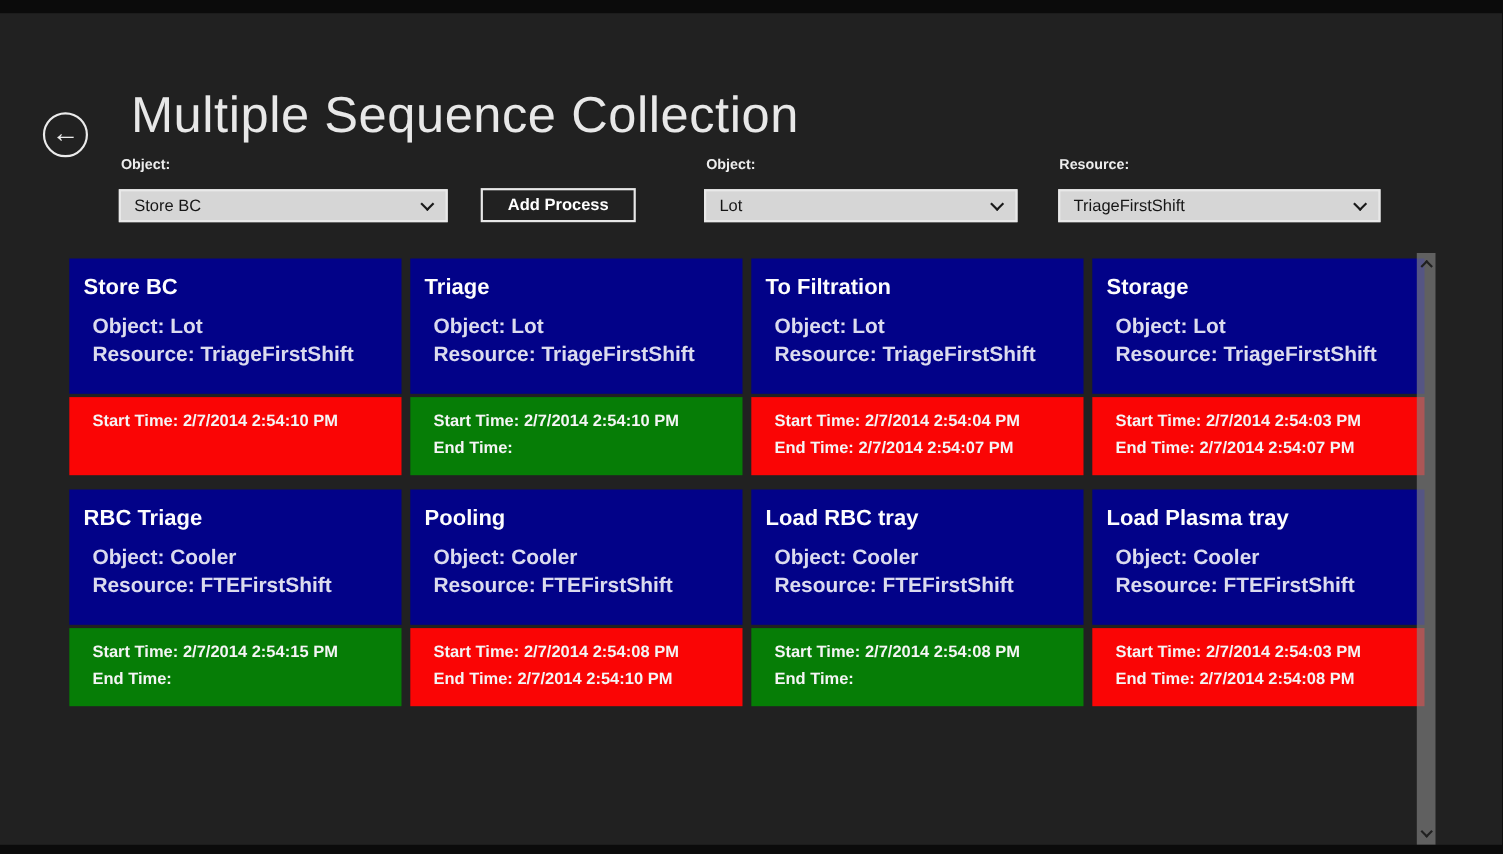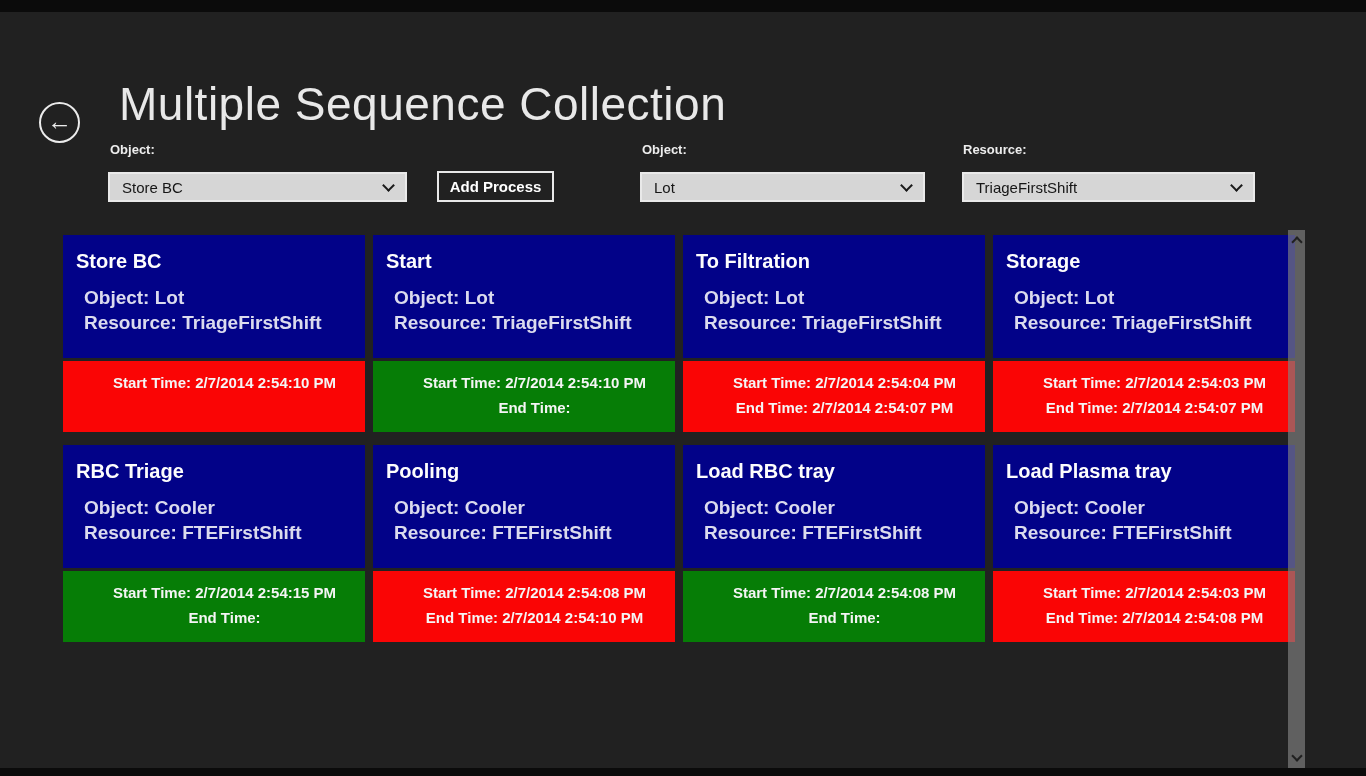--- a/index.html
+++ b/index.html
@@ -17,34 +17,34 @@
   .page-title{position:absolute;left:119px;top:37px;font-size:46px;font-weight:300;color:#e8e8e8;
     letter-spacing:0.5px;white-space:nowrap;}
 
   
   .filter-label{position:absolute;font-size:13px;font-weight:bold;color:#ededed;}
   .dropdown{position:absolute;height:30px;background:#d6d6d6;border:2px solid #e9e9e9;
     display:flex;align-items:center;padding:0 12px;cursor:pointer;}
   .dropdown .value{font-size:15px;color:#161616;flex:1;white-space:nowrap;overflow:hidden;}
   .chev{width:9px;height:9px;border-left:2px solid #1a1a1a;border-bottom:2px solid #1a1a1a;
     transform:rotate(-45deg);margin-top:-4px;}
-  .add-btn{position:absolute;left:437px;top:171px;width:117px;height:31px;background:transparent;
+  .add-btn{position:absolute;left:437px;top:171px;width:141px;height:31px;background:transparent;
     border:2px solid #e8e8e8;color:#fff;font-size:15px;font-weight:bold;display:flex;
     align-items:center;justify-content:center;cursor:pointer;}
 
   
   .cards-grid{position:absolute;left:63px;top:235px;width:1240px;display:flex;flex-wrap:wrap;
     column-gap:8px;row-gap:13px;}
   .card{width:302px;height:197px;display:flex;flex-direction:column;cursor:pointer;}
   .card-info{height:123px;background:var(--blue);color:#fff;}
   .card-title{margin:15px 0 0 13px;font-size:20px;font-weight:bold;color:#fdfdfd;}
   .card-meta{margin:12px 0 0 21px;font-size:19px;font-weight:bold;line-height:25px;
     color:rgba(255,255,255,0.86);}
   .card-status{height:71px;margin-top:3px;color:#f5f5f5;font-size:15px;font-weight:bold;
-    line-height:25px;padding:9px 0 0 21px;text-align:center;}
+    line-height:25px;padding:9px 0 0 21px;}
   .status-red{background:var(--red);}
   .status-green{background:var(--green);}
 
   
   .scrollbar{position:absolute;left:1288px;top:230px;width:17px;height:538px;
     background:rgba(130,130,130,0.65);display:flex;flex-direction:column;
     align-items:center;justify-content:space-between;padding:8px 0;}
   .scroll-chev{width:8px;height:8px;border-left:2px solid #202020;border-bottom:2px solid #202020;cursor:pointer;}
   .scroll-chev.up{transform:rotate(135deg);}
   .scroll-chev.down{transform:rotate(-45deg);}
@@ -92,21 +92,21 @@
           <div><span>Object:</span> <span>Lot</span></div>
           <div><span>Resource:</span> <span>TriageFirstShift</span></div>
         </div>
       </div>
       <div class="card-status status-red">
         <div><span>Start Time:</span> <span>2/7/2014 2:54:10 PM</span></div>
       </div>
     </div>
       <div class="card">
       <div class="card-info">
-        <div class="card-title">Start</div>
+        <div class="card-title">Triage</div>
         <div class="card-meta">
           <div><span>Object:</span> <span>Lot</span></div>
           <div><span>Resource:</span> <span>TriageFirstShift</span></div>
         </div>
       </div>
       <div class="card-status status-green">
         <div><span>Start Time:</span> <span>2/7/2014 2:54:10 PM</span></div>
         <div><span>End Time:</span> <span></span></div>
       </div>
     </div>

